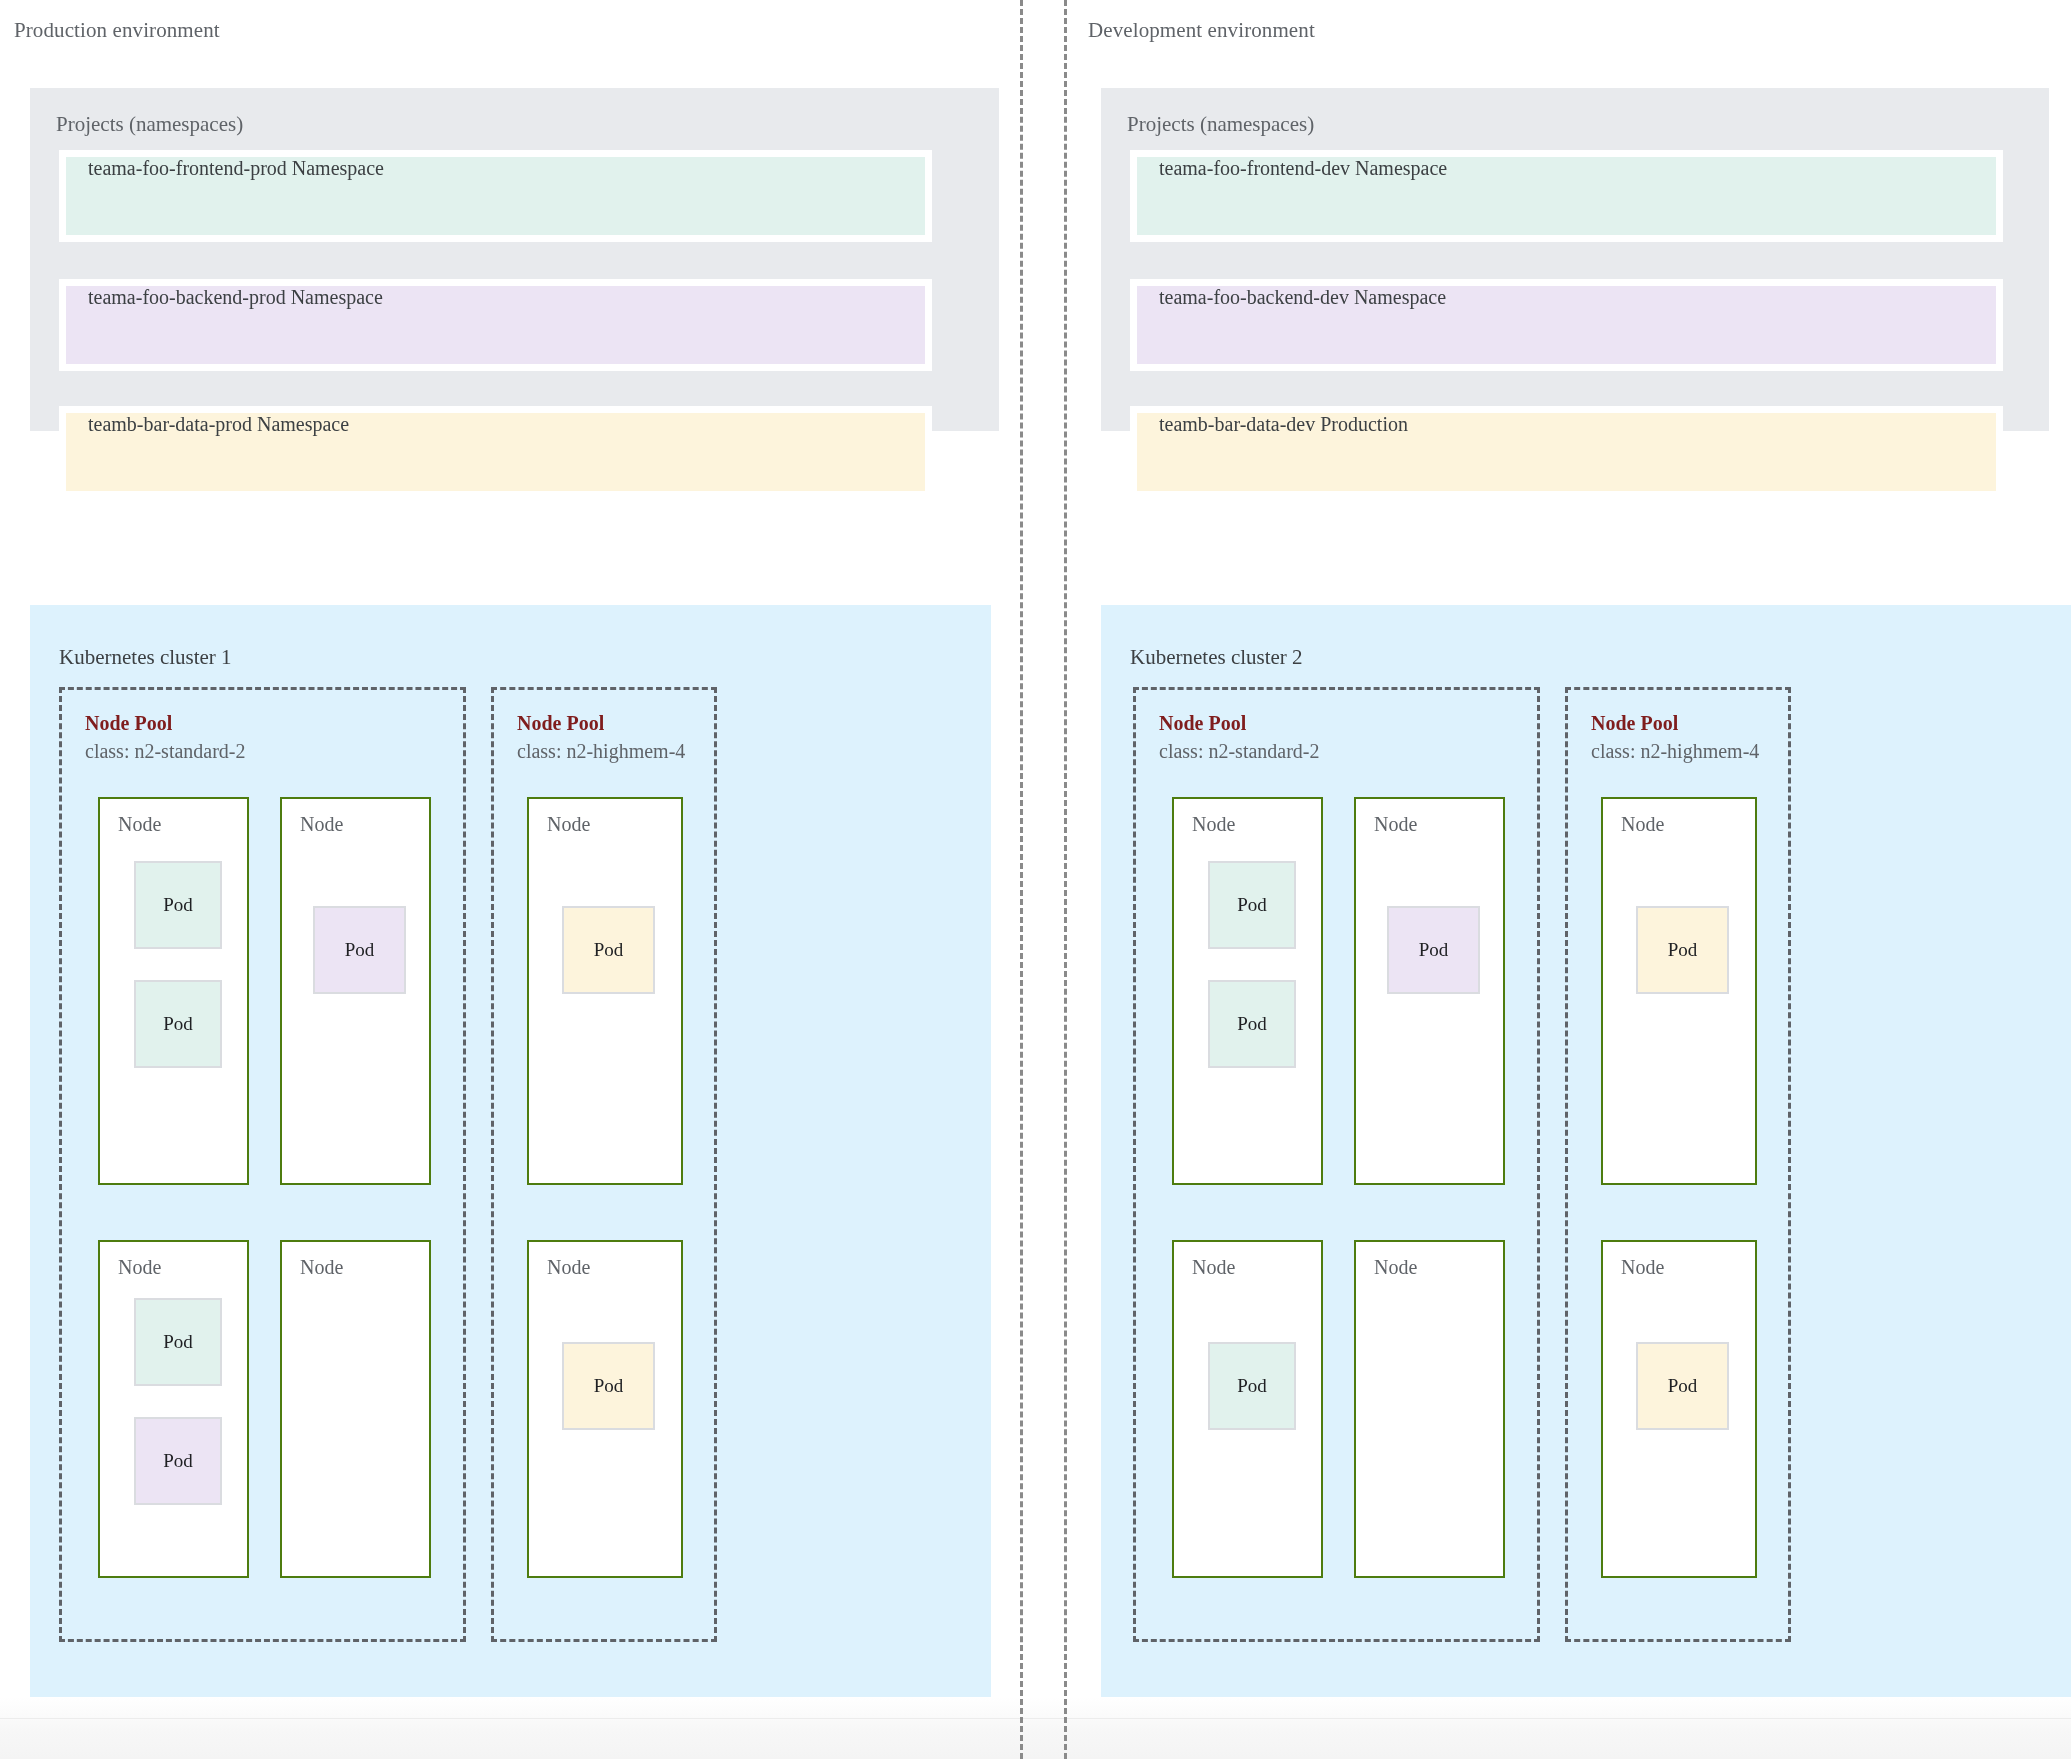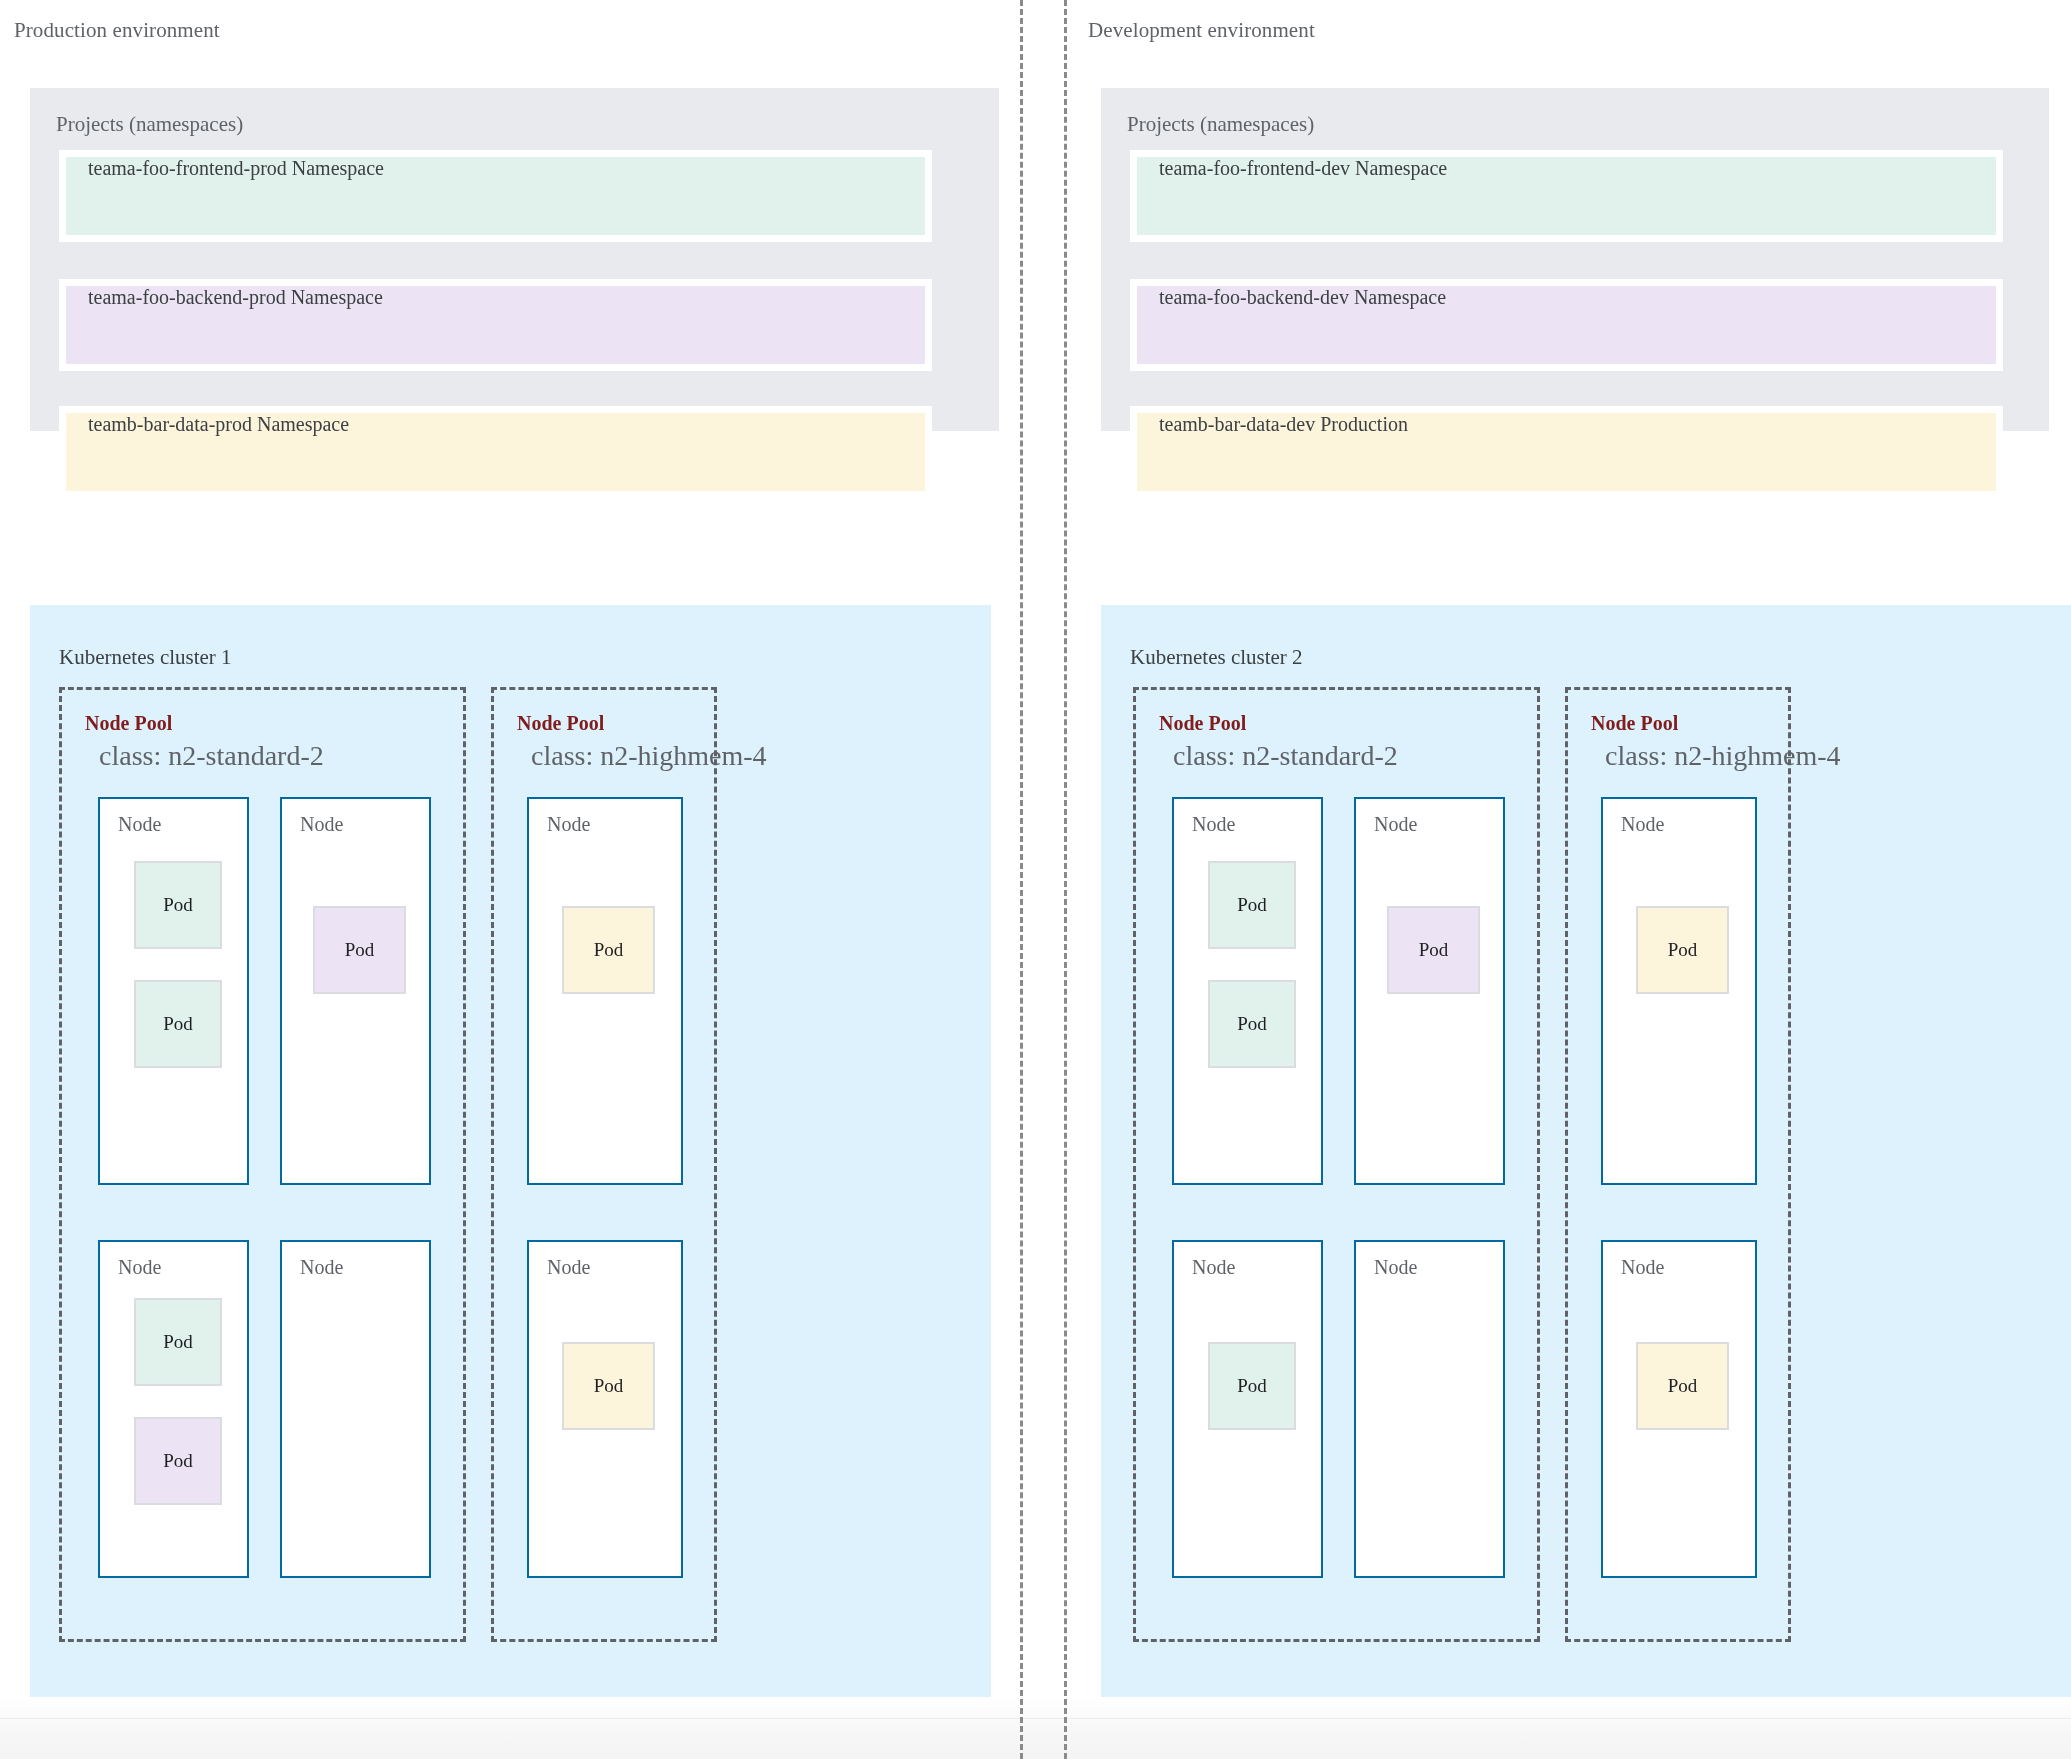--- a/index.html
+++ b/index.html
@@ -92,28 +92,28 @@
   .node-pool{
     position:absolute;top:82px;
     border:3px dashed #5f6368;
     box-sizing:border-box;
     background:transparent;
   }
   .np-title{
     position:absolute;left:23px;top:22px;font-size:20px;font-weight:bold;color:#7f1d1d;white-space:nowrap;
   }
   .np-class{
-    position:absolute;left:23px;top:50px;font-size:28px;color:#5f6368;white-space:nowrap;margin-left:14px;
+    position:absolute;left:23px;top:50px;font-size:20px;color:#5f6368;white-space:nowrap;
   }
 
   
   .node{
     position:absolute;
     background:#ffffff;
-    border:2px solid #0369a1;
+    border:2px solid #4d7c0f;
     box-sizing:border-box;
   }
   .node-label{
     position:absolute;left:18px;top:14px;font-size:20px;color:#5f6368;white-space:nowrap;
   }
 
   
   .pod{
     position:absolute;
     border:2px solid #dadce0;

